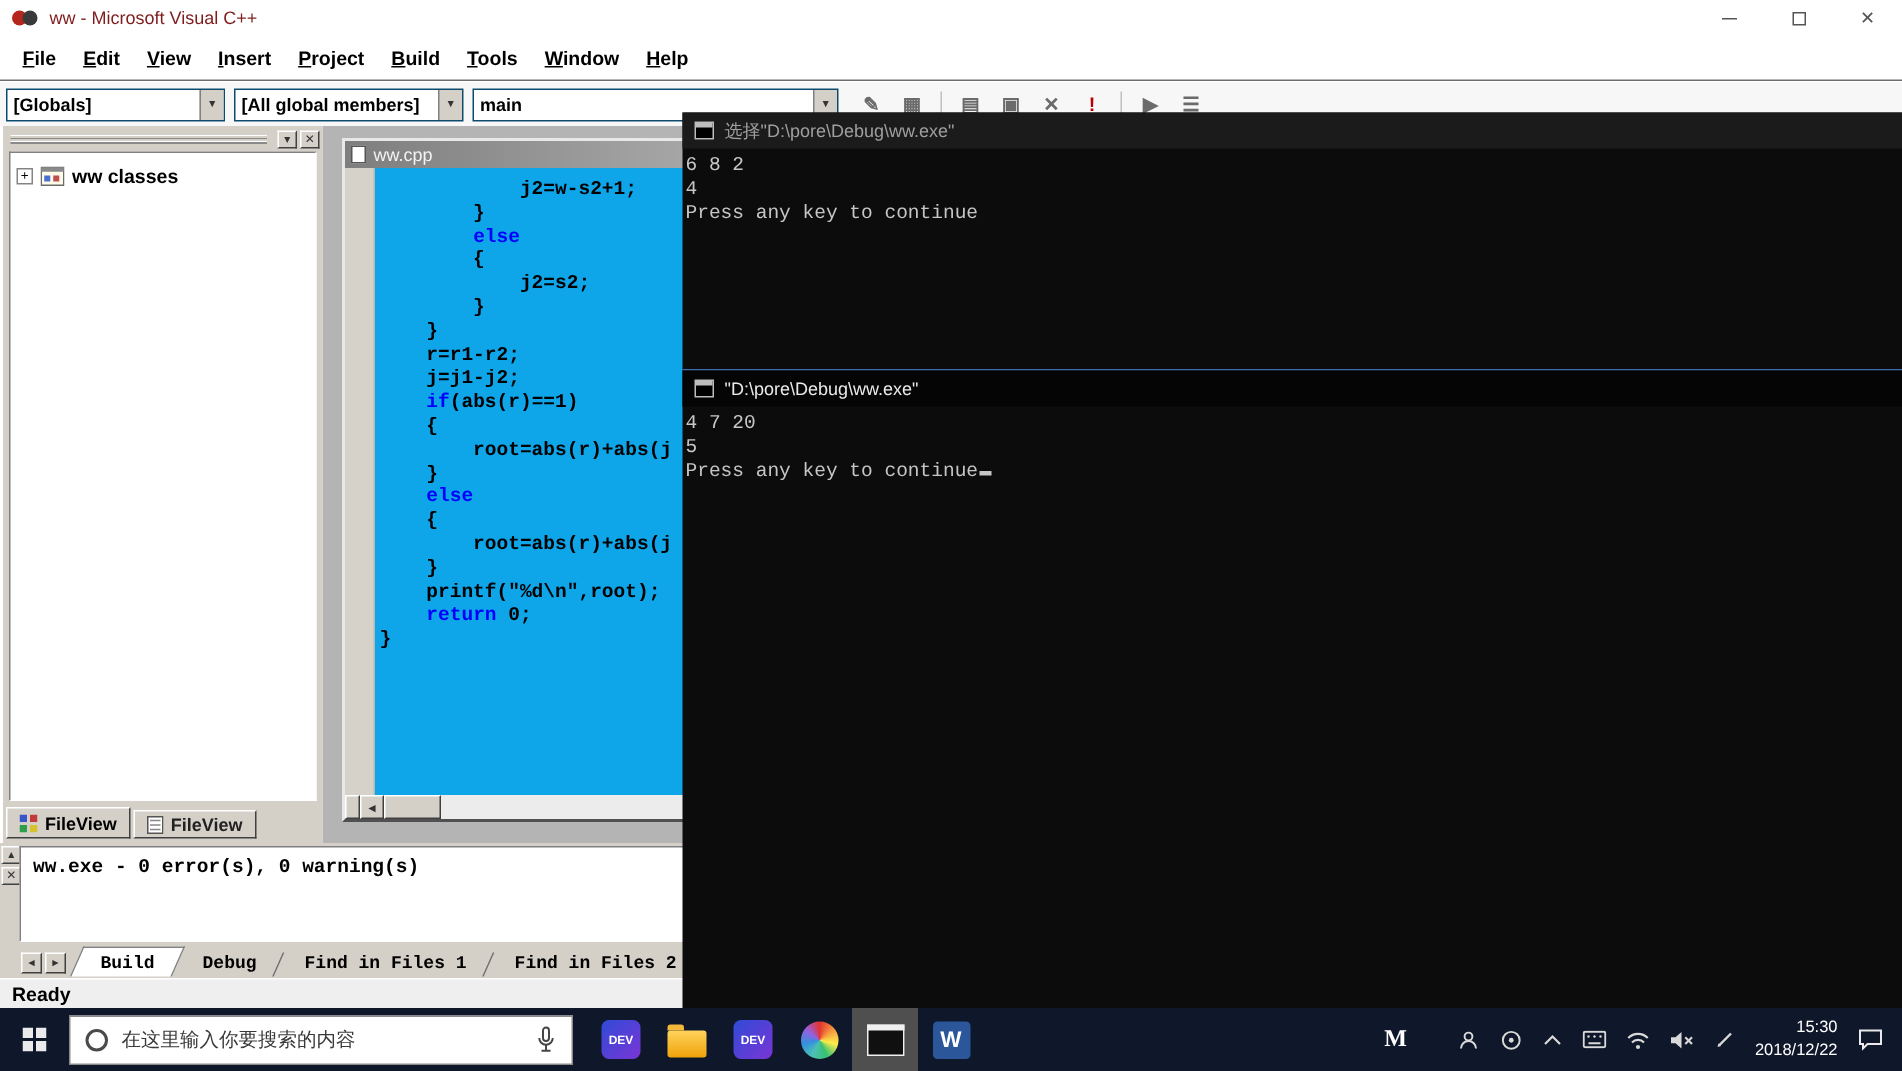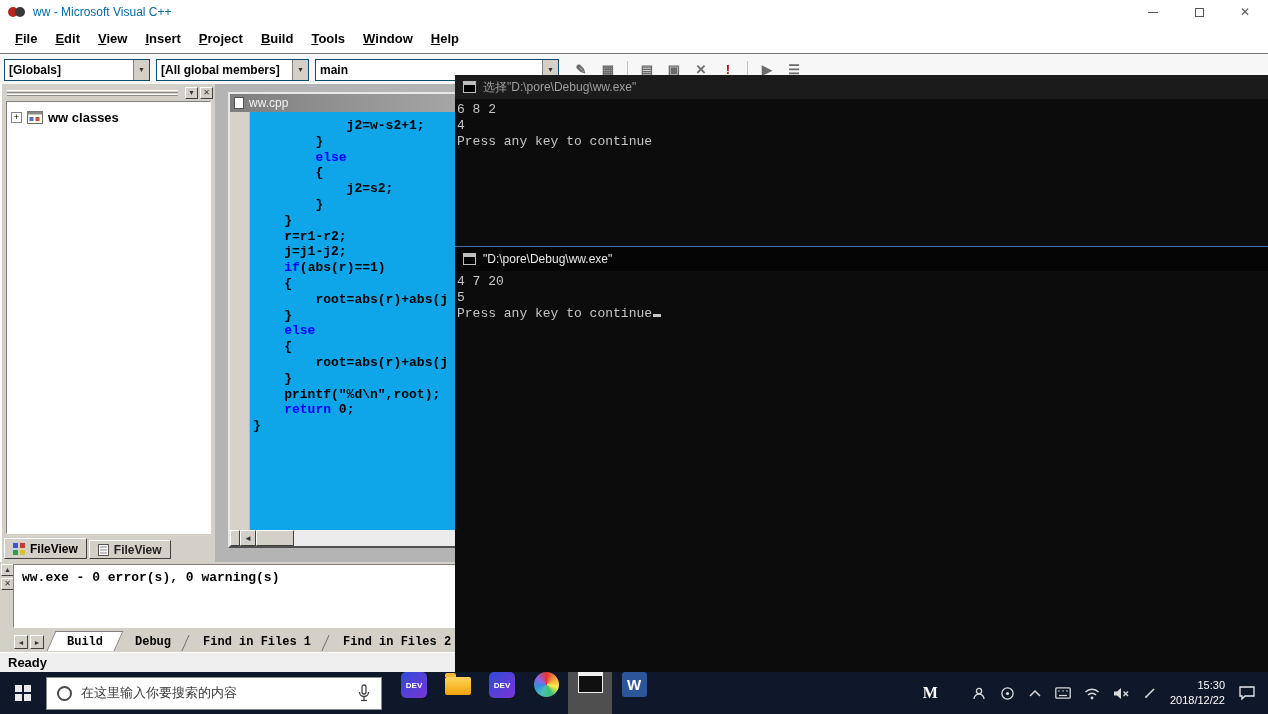--- a/index.html
+++ b/index.html
@@ -4,21 +4,21 @@
 <style>
   * { margin:0; padding:0; box-sizing:border-box; }
   body { font-family:"Liberation Sans", sans-serif; }
   .screen { position:relative; width:1268px; height:714px; background:#fff; overflow:hidden; }
 
   
   .titlebar { position:absolute; left:0; top:0; width:1268px; height:24px; background:#fff; display:flex; align-items:center; }
   .app-icon { margin-left:8px; width:18px; height:14px; position:relative; }
   .app-icon .c1 { position:absolute; left:0; top:2px; width:10px; height:10px; border-radius:50%; background:#b5271d; }
   .app-icon .c2 { position:absolute; left:7px; top:2px; width:10px; height:10px; border-radius:50%; background:#3a3a3a; }
-  .title-text { margin-left:7px; font-size:12px; color:#0369a1; }
+  .title-text { margin-left:7px; font-size:12px; color:#7f1d1d; }
   .win-controls { margin-left:auto; display:flex; height:100%; }
   .wbtn { width:46px; display:flex; align-items:center; justify-content:center; color:#555; font-size:12px; }
   .glyph-min { width:10px; height:1px; background:#555; display:block; }
   .glyph-max { width:9px; height:9px; border:1px solid #555; display:block; }
 
   
   .menubar { position:absolute; left:0; top:24px; width:1268px; height:30px; background:#fff; display:flex; align-items:center; padding-left:6px; border-bottom:1px solid #6e6e6e; }
   .menu-item { padding:0 9px; font-size:13px; font-weight:bold; color:#000; }
 
   
@@ -90,21 +90,21 @@
   .con-body { padding:3px 2px; font:13px/15.8px "Liberation Mono", monospace; color:#c6c6c6; white-space:pre; }
   .console-cursor { display:inline-block; width:8px; height:3px; background:#c6c6c6; margin-left:1px; }
 
   
   .taskbar { position:absolute; left:0; top:672px; width:1268px; height:42px; background:#0f172a; display:flex; align-items:center; z-index:100; }
   .start { width:46px; height:42px; display:flex; align-items:center; justify-content:center; }
   .search { width:336px; height:33px; background:#fff; border:1px solid #8a8a8a; display:flex; align-items:center; padding:0 10px; gap:9px; }
   .cortana { width:15px; height:15px; border:2px solid #4a4a4a; border-radius:50%; flex:none; }
   .search-text { flex:1; font-size:13px; color:#3a3a3a; white-space:nowrap; overflow:hidden; }
   .apps { display:flex; height:42px; margin-left:10px; }
-  .app { width:44px; height:42px; display:flex; justify-content:center; }
+  .app { width:44px; height:42px; display:flex; align-items:center; justify-content:center; }
   .app.active { background:#4f4f4f; }
   .dev-ic { width:26px; height:26px; border-radius:5px; background:linear-gradient(135deg,#2f4bd6,#7a35d6); color:#fff; font-size:8px; font-weight:bold; display:flex; align-items:center; justify-content:center; }
   .folder-ic { width:26px; height:18px; background:linear-gradient(#ffd35c,#f0a30a); border-radius:2px; position:relative; margin-top:5px; }
   .folder-ic::before { content:""; position:absolute; left:0; top:-4px; width:11px; height:4px; background:#f4b73a; border-radius:2px 2px 0 0; }
   .circle-ic { width:25px; height:25px; border-radius:50%; background:conic-gradient(#e3342f,#f6993f,#ffed4a,#38c172,#4dc0b5,#3490dc,#9561e2,#e3342f); }
   .console-ic { width:25px; height:21px; background:#101010; border:1px solid #f0f0f0; position:relative; }
   .console-ic::before { content:""; position:absolute; left:-1px; right:-1px; top:-1px; height:4px; background:#f0f0f0; }
   .word-ic { width:25px; height:25px; background:#2b579a; border-radius:3px; color:#fff; font-weight:bold; font-size:15px; display:flex; align-items:center; justify-content:center; }
   .tray { margin-left:auto; display:flex; align-items:center; gap:13px; padding-right:12px; height:100%; }
   .m-ic { color:#fff; font-family:"Liberation Serif", serif; font-weight:bold; font-size:16px; margin-right:20px; }

